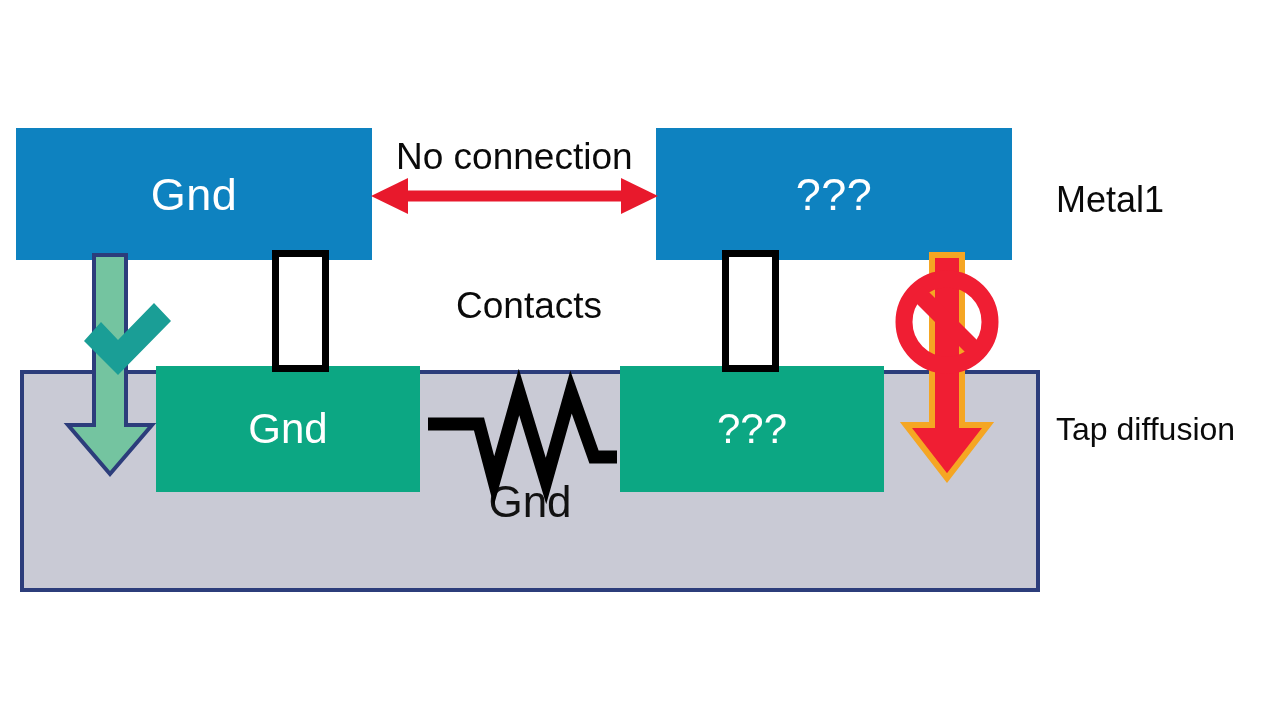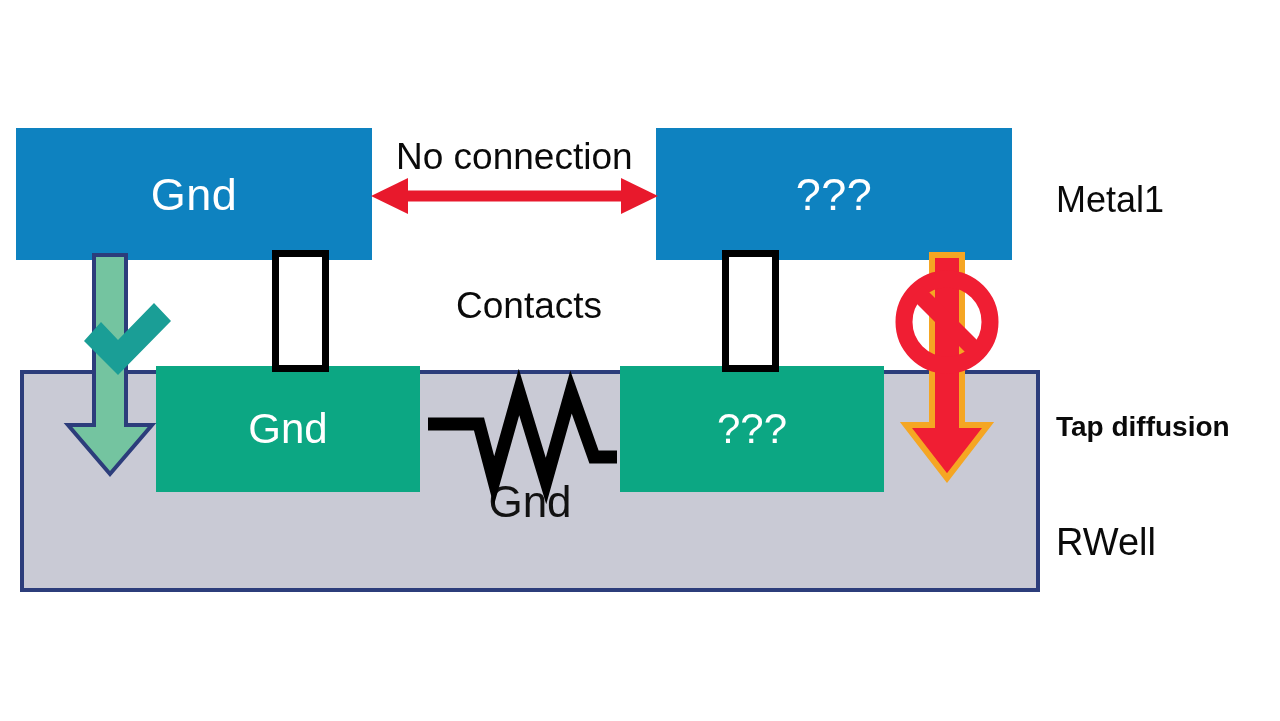--- a/index.html
+++ b/index.html
@@ -91,21 +91,21 @@
   .plain-label {
     position: absolute;
     color: #0A0A0A;
     line-height: 1;
     white-space: nowrap;
     user-select: none;
   }
   #label-no-connection { left: 396px; top: 138px; font-size: 37px; }
   #label-contacts      { left: 456px; top: 287px; font-size: 37px; }
   #label-metal1        { left: 1056px; top: 182px; font-size: 36px; }
-  #label-tap-diffusion { left: 1056px; top: 413px; font-size: 28px; font-weight: bold; }
+  #label-tap-diffusion { left: 1056px; top: 413px; font-size: 32px; }
   #label-rwell         { left: 1056px; top: 523px; font-size: 38px; }
 
   
   .overlay {
     position: absolute;
     left: 0;
     top: 0;
     width: 1280px;
     height: 721px;
     pointer-events: none;
@@ -174,15 +174,14 @@
   </svg>
 
   <div class="plain-label" id="label-contacts">Contacts</div>
 
   <div class="plain-label" id="label-no-connection">No connection</div>
 
   <div class="plain-label" id="label-metal1">Metal1</div>
 
   <div class="plain-label" id="label-tap-diffusion">Tap diffusion</div>
 
-  <div class="plain-label" id="label-rwell">RWell</div>
 
 </div>
 
 </body></html>

